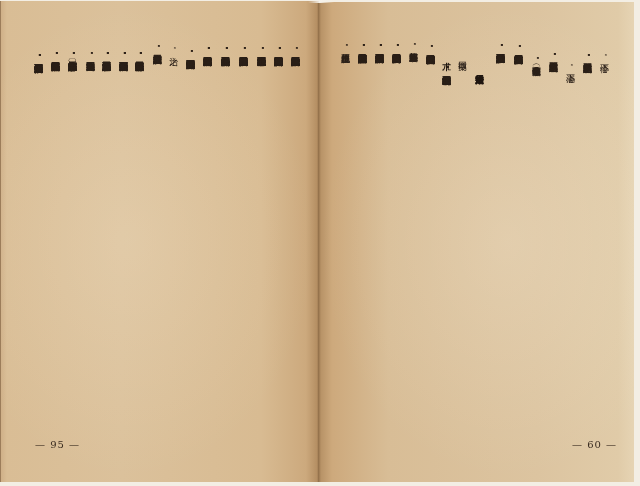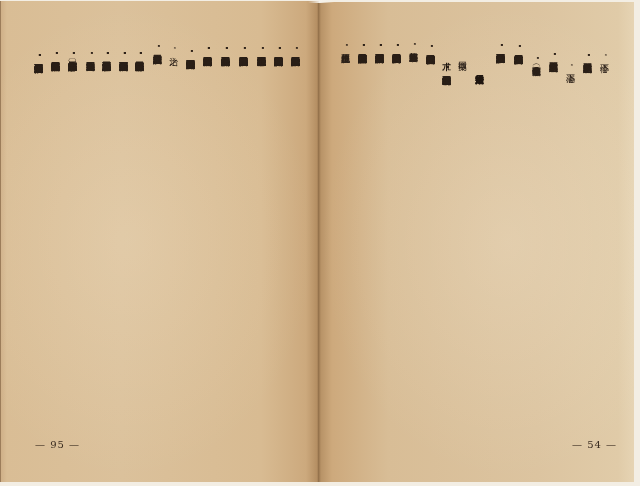--- a/index.html
+++ b/index.html
@@ -125,17 +125,17 @@
     <div class="vcol bold r8">朮之醫治效用</div>
     <div class="vcol r9">藥徵曰</div>
     <div class="vcol bold r10t">朮</div>
     <div class="vcol r10">主利水<span class="pd">。</span>故能治小便不利及自利<span class="pd">。</span>兼治身體煩疼<span class="pd">。</span>痰飲<span class="pd">。</span>失精<span class="pd">。</span>眩冒<span class="pd">。</span>下利<span class="pd">。</span>喜唾<span class="pd">。</span></div>
     <div class="vcol r11">此說雖非全屬無稽<span class="pd">。</span>然利水非獨本藥之特能<span class="pd">。</span>他藥亦多有此作用<span class="pd">。</span>故以利水爲本藥之主治<span class="pd">。</span>不惟不妥當由此抽象</div>
     <div class="vcol r12">的解釋<span class="pd">。</span>臨床上將如何處之乎<span class="pd">。</span></div>
     <div class="vcol r13">朮之爲利尿藥<span class="pd">。</span>毋待辯矣<span class="pd">。</span>然於臨床上爲腎臟機能障礙之徵<span class="pd">。</span>此尿利之頻數或減少<span class="pd">。</span>與胃內停水爲主目的<span class="pd">。</span>仲景論及</div>
     <div class="vcol r14">下記諸證爲副目的<span class="pd">。</span>乃可應用之也<span class="pd">。</span>故其作用<span class="pd">。</span>頗類似於茯苓<span class="pd">。</span>而實異<span class="pd">。</span>本藥性溫<span class="pd">。</span>含特殊之揮發油<span class="pd">。</span>故能刺戟胃腸黏</div>
     <div class="vcol r15">膜<span class="pd">。</span>使之充血<span class="pd">。</span>此學識諸有急性炎證時<span class="pd">。</span>即中醫所謂有裡熱之際<span class="pd">。</span>假令其證與證狀具備<span class="pd">。</span>亦宜忌之<span class="pd">。</span>先宜治療急性炎</div>
     <div class="vcol r16">證<span class="pd">。</span>然後可用此藥也<span class="pd">。</span></div>
-    <div class="page-num pn-right">— 54 —</div>
+    <div class="page-num pn-right">— 60 —</div>
   </div>
 
   <div class="gutter-top"></div>
 </div>
 
 </body></html>

